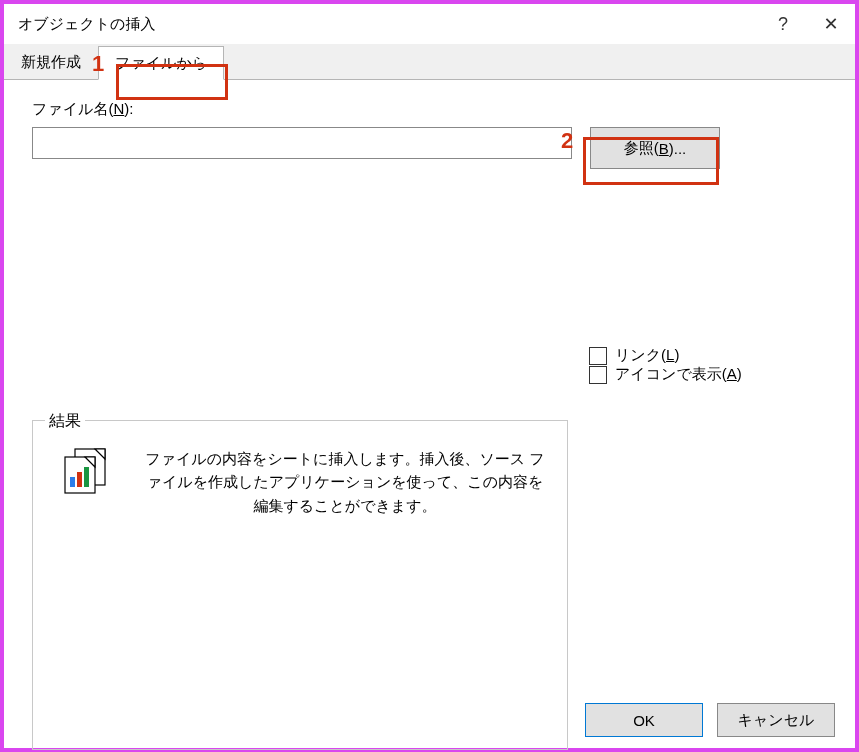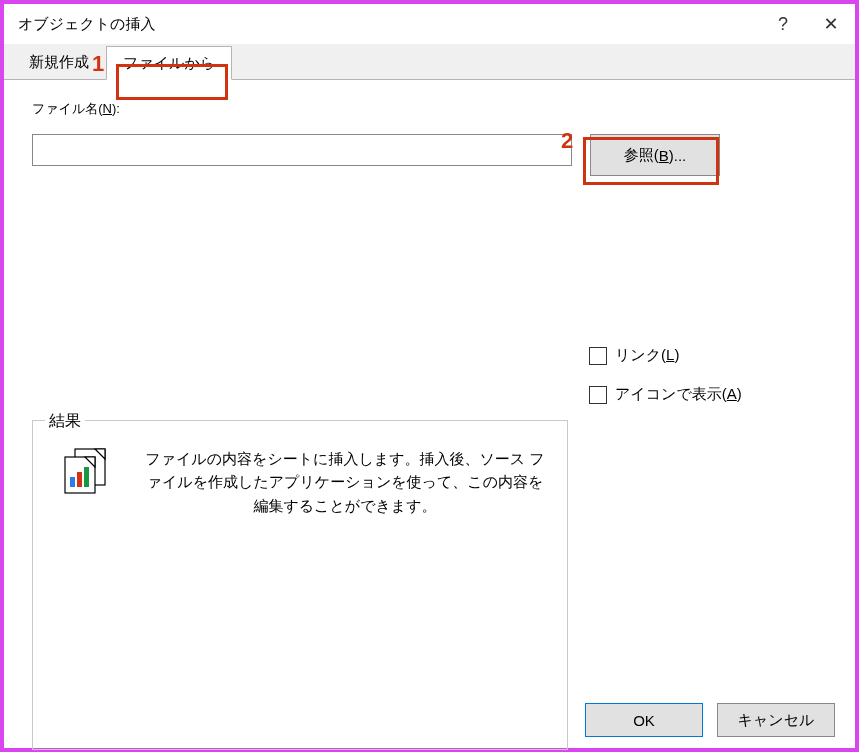--- a/index.html
+++ b/index.html
@@ -40,21 +40,20 @@
     justify-content: center;
     cursor: pointer;
   }
   .help-icon { font-size: 18px; color:#333; }
   .close-x { font-size: 18px; color:#333; font-weight: 300;}
   .tabstrip {
     height: 35px;
     display: flex;
     align-items: flex-end;
     background: #f0f0f0;
-    padding-left: 8px;
     position: relative;
   }
   .tab {
     padding: 7px 16px 6px 16px;
     font-size: 15px;
     background: #f0f0f0;
     border: 1px solid transparent;
     cursor: pointer;
     position: relative;
     z-index: 1;
@@ -68,22 +67,22 @@
   .tab-content-border {
     border-top: 1px solid #b5b5b5;
   }
   .content {
     flex: 1;
     background: #fff;
     padding: 20px 28px 0 28px;
     position: relative;
   }
   .file-label {
-    font-size: 13px;
-    margin-bottom: 16px;
+    font-size: 15px;
+    margin-bottom: 8px;
   }
   .file-row {
     display: flex;
     align-items: flex-start;
     gap: 18px;
   }
   .file-input {
     flex: 0 0 540px;
     height: 32px;
     border: 1px solid #888;
@@ -102,21 +101,21 @@
     justify-content: center;
     cursor: pointer;
     position: relative;
   }
   .checkbox-group {
     position: absolute;
     left: 585px;
     top: 266px;
     display: flex;
     flex-direction: column;
-    gap: 20px;
+    gap: 0;
   }
   .cb-row { display: flex; align-items: center; gap: 8px; font-size:15px;}
   .cb {
     width: 18px; height: 18px;
     border: 1px solid #333;
     background: #fff;
     cursor: pointer;
   }
   .result-group {
     position: absolute;

